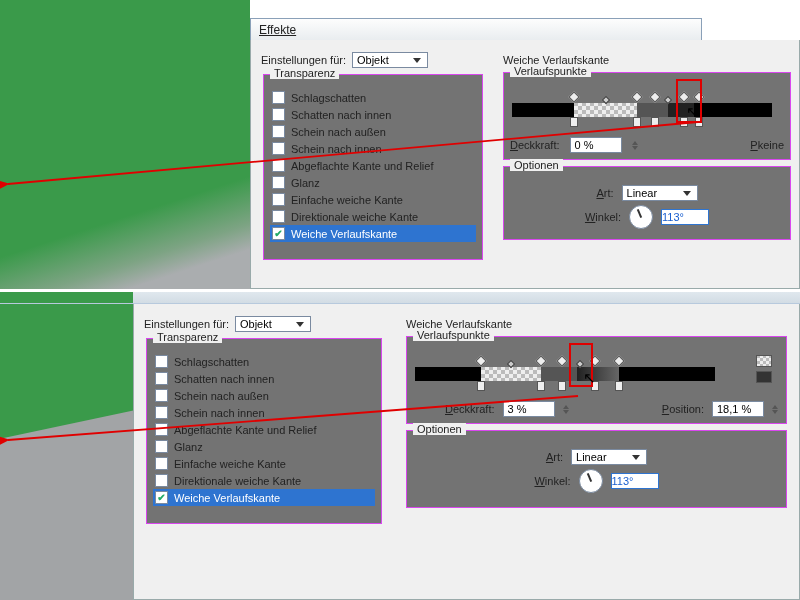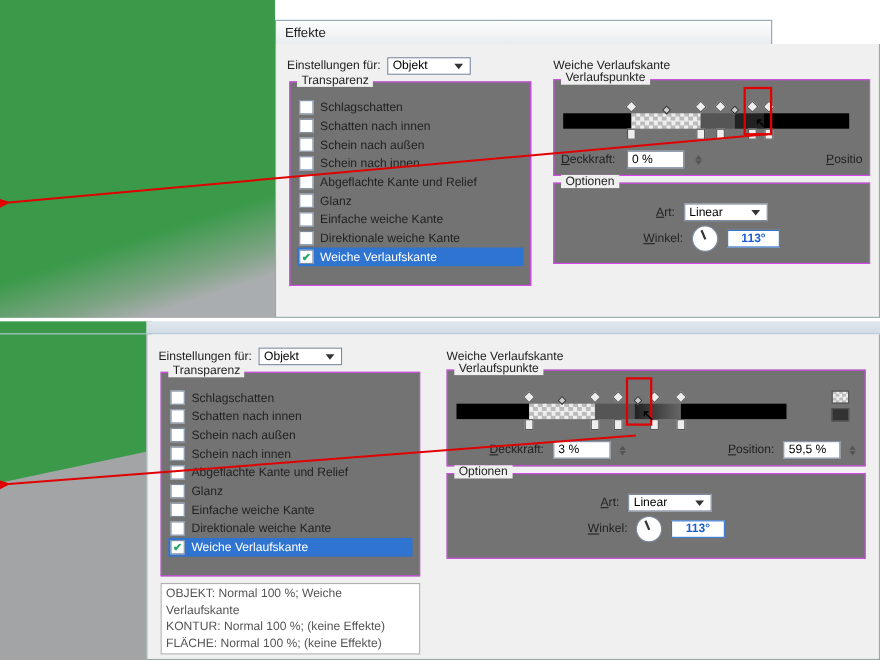--- a/index.html
+++ b/index.html
@@ -18,21 +18,21 @@
   .cb.checked::after { content:"✔"; font-weight:bold; }
   .sel-row { background:#2e74d0; color:#fff; }
   .sel-row .lbl { color:#fff; }
   .listbox { border:1px solid #b0b0b0; background:#fff; padding:2px 4px; font-size:10px; color:#555; line-height:1.35; }
   .sectitle { color:#222; margin:6px 0 4px 0; }
   .numfield { background:#fff; border:1px solid #7a8aa0; padding:1px 4px; min-width:52px; display:inline-block; text-align:left; }
   .spin { width:8px; height:14px; display:inline-flex; flex-direction:column; justify-content:center; gap:1px; }
   .spin span { display:block; width:0;height:0;border-left:3px solid transparent;border-right:3px solid transparent;}
   .spin .up { border-bottom:4px solid #555;}
   .spin .dn { border-top:4px solid #555;}
-  .anglefield { background:#fff; border:1px solid #2e74d0; color:#1a5fcf; padding:1px 12px; min-width:48px; display:inline-block;font-weight:bold;}
+  .anglefield { background:#fff; border:1px solid #2e74d0; color:#1a5fcf; padding:1px 0; min-width:48px; display:inline-block;}
   .dial { width:24px; height:24px; border:1px solid #7a8aa0; border-radius:50%; position:relative; background:#fff; display:inline-block;}
   .dial .needle { position:absolute; left:50%; top:50%; width:9px; height:1.5px; background:#333; transform-origin:left center; transform:rotate(-113deg); }
   
   .gbar { position:relative; height:14px; margin:16px 2px 20px 2px; }
   .gstrip { position:absolute; top:0; height:14px; }
   .handle-top { position:absolute; top:-10px; width:8px; height:8px; background:#eee; border:1px solid #555; transform:rotate(45deg); margin-left:-4px; }
   .handle-bot { position:absolute; top:14px; width:8px; height:10px; background:#eee; border:1px solid #555; margin-left:-4px; }
   .handle-mid { position:absolute; top:-6px; width:6px; height:6px; background:#ccc; border:1px solid #333; transform:rotate(45deg); margin-left:-3px; }
   .redbox { position:absolute; border:2px solid #e00000; }
   .cursor { position:absolute; font-size:15px; color:#000; transform:translate(-2px,-2px); }
@@ -53,21 +53,21 @@
 
 <div class="canvas-top">
     <div class="fade"></div>
   </div>
 <div class="canvas-bot">
     <div class="hard"></div>
   </div>
 <div class="hr"></div>
 
 <div style="position:absolute; left:250px; top:18px;">
-  <div class="titlebar" style="width:452px;">Effekte</div>
+  <div class="titlebar" style="width:452px;text-decoration:underline;">Effekte</div>
 </div>
 <div class="panel" style="left:250px; top:40px; width:550px; height:249px; display:flex;">
 
   <div style="width:244px; padding:8px 4px;">
     <div class="row" style="margin:4px 6px 6px 6px;">
       <span class="lbl">Einstellungen für:</span>
       <div class="select">
         <span>Objekt</span>
           <span class="caret"></span>
       </div>
@@ -141,21 +141,21 @@
       <div class="redbox" style="left:172px; top:6px; width:26px; height:44px;"></div>
       <span class="cursor" style="left:184px; top:32px;">↖</span>
       <div class="row" style="margin-top:6px; gap:10px;">
         <span class="lbl"><span class="und">D</span><span>eckkraft:</span></span>
         <span class="numfield">0 %</span>
         <span class="spin">
             <span class="up"></span>
             <span class="dn"></span>
           </span>
         <span style="flex:1"></span>
-        <span class="lbl"><span class="und">P</span><span>ositio</span></span>
+        <span class="lbl"><span class="und">P</span><span>keine</span></span>
       </div>
     </div>
     <div class="group" style="margin-left:0;margin-right:0; padding-bottom:10px;">
       <span class="group-title">Optionen</span>
       <div class="row" style="justify-content:center; gap:8px; margin:4px 0;">
         <span class="lbl"><span class="und">A</span>rt:</span>
         <div class="select">
             <span>Linear</span>
             <span class="caret"></span>
           </div>
@@ -215,25 +215,20 @@
           </div>
           <div class="cb-row">
             <span class="cb"></span>
             <span class="lbl">Direktionale weiche Kante</span>
           </div>
           <div class="cb-row sel-row">
             <span class="cb checked"></span>
             <span class="lbl">Weiche Verlaufskante</span>
           </div>
         </div>
-    </div>
-    <div class="listbox" style="margin:2px 8px;">
-      <div>OBJEKT: Normal 100 %; Weiche Verlaufskante</div>
-      <div>KONTUR: Normal 100 %; (keine Effekte)</div>
-      <div>FLÄCHE: Normal 100 %; (keine Effekte)</div>
     </div>
   </div>
   <div style="flex:1; padding:8px 12px;">
     <div class="sectitle">Weiche Verlaufskante</div>
     <div class="group" style="margin-left:0;margin-right:0;">
       <span class="group-title">Verlaufspunkte</span>
       <div class="gbar" style="width:300px;">
         <div class="gstrip" style="left:0;width:22%;background:#000;"></div>
         <div class="gstrip" style="left:22%;width:20%;background:repeating-conic-gradient(#bbb 0 25%,#eee 0 50%) 0/8px 8px;"></div>
         <div class="gstrip" style="left:42%;width:12%;background:#555;"></div>
@@ -259,21 +254,21 @@
       <div class="row" style="margin-top:6px; gap:8px;">
         <span style="width:24px"></span>
         <span class="lbl"><span class="und">D</span>eckkraft:</span>
         <span class="numfield">3 %</span>
         <span class="spin">
             <span class="up"></span>
             <span class="dn"></span>
           </span>
         <span style="flex:1"></span>
         <span class="lbl"><span class="und">P</span>osition:</span>
-        <span class="numfield">59,5 %</span>
+        <span class="numfield">18,1 %</span>
         <span class="spin">
             <span class="up"></span>
             <span class="dn"></span>
           </span>
       </div>
     </div>
     <div class="group" style="margin-left:0;margin-right:0; padding-bottom:14px;">
       <span class="group-title">Optionen</span>
       <div class="row" style="justify-content:center; gap:8px; margin:4px 0;">
         <span class="lbl"><span class="und">A</span>rt:</span>

